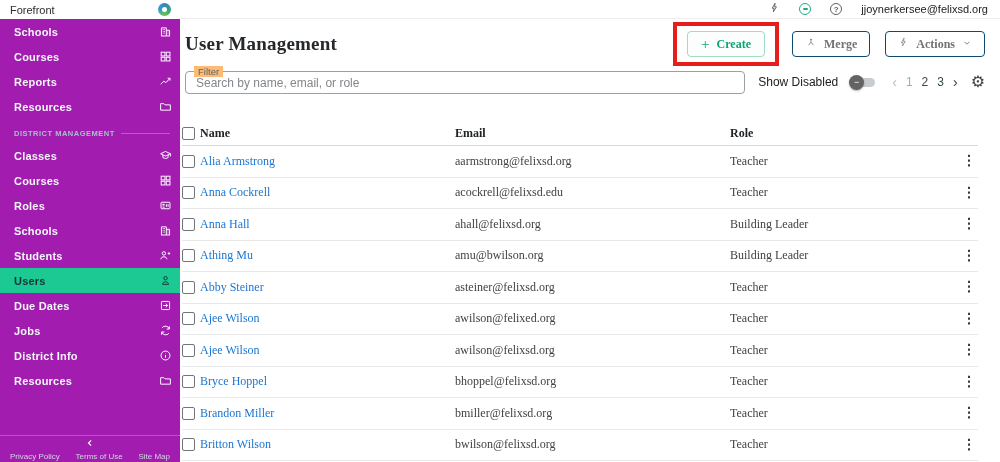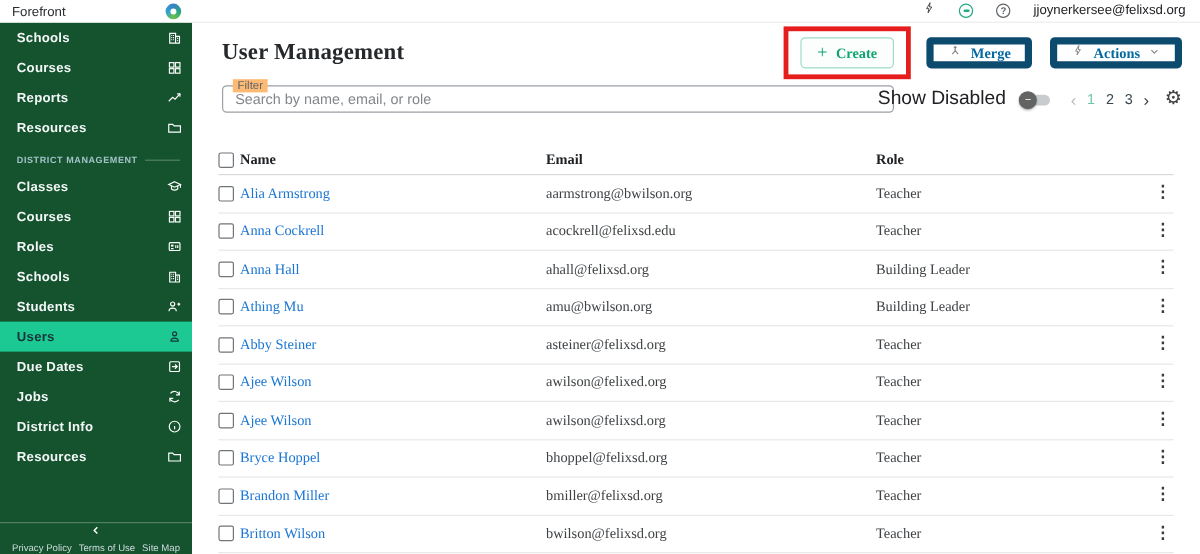--- a/index.html
+++ b/index.html
@@ -1,21 +1,21 @@
 <!DOCTYPE html>
 <html><head>
 <meta charset="utf-8">
 <style>
   * { margin:0; padding:0; box-sizing:border-box; }
   html,body { width:1000px; height:462px; overflow:hidden; background:#fff;
               font-family:"Liberation Sans", sans-serif; }
   body { position:relative; }
 
   
-  .sidebar { position:absolute; left:0; top:0; width:160px; height:462px; background:#14532d; z-index:2; }
+  .sidebar { position:absolute; left:0; top:0; width:180px; height:462px; background:#a21caf; z-index:2; }
   .brand { height:19px; background:#fff; display:flex; align-items:center; justify-content:space-between; padding:0 9px 0 10px; }
   .brand-name { font-size:11px; color:#2b2e31; }
   .brand-logo { width:13px; height:13px; border-radius:50%;
     background:conic-gradient(#3b82c4,#27a68a,#6cc04a,#2e9fd6,#3b82c4); position:relative; }
   .brand-logo::after { content:""; position:absolute; left:4px; top:4px; width:5px; height:5px; border-radius:50%; background:#fff; }
 
   .nav-item { height:25px; display:flex; align-items:center; justify-content:space-between; padding:0 8px 0 14px; cursor:pointer; }
   .nav-item .lbl { font-size:11px; font-weight:bold; color:#f3f7f8; letter-spacing:.2px; }
   .nav-item svg { display:block; }
   .nav-item.active { background:#1dc993; }
@@ -44,32 +44,32 @@
   .v-divider { position:absolute; left:163px; top:19px; bottom:0; width:1px; background:#e7eaec; z-index:0; }
 
   .page-header { display:flex; align-items:center; height:44px; padding:6px 15px 0 25px;font-family:Liberation Serif, serif; }
   .page-title { font-size:19px; font-weight:bold; color:#26292c; letter-spacing:.2px; }
   .spacer { flex:1; }
 
   .red-annotation { border:4px solid #e51d1d; padding:5px 10px; margin-right:13px; }
   .btn { display:flex; align-items:center; gap:7px; height:26px; border-radius:4px; font-size:12px; cursor:pointer; background:#fff; }
   .btn-create { border:1px solid #9edcc3; color:#0ea56e; font-weight:bold; padding:0 13px; background:#fcfefd; }
   .btn-create .plus { font-size:15px; font-weight:normal; line-height:1; }
-  .btn-outline { border:6px solid #0c4a6e; color:#0369a1; font-weight:bold; padding:0 12px; }
+  .btn-outline { border:1px solid #0c4a6e; color:#737373; font-weight:bold; padding:0 12px; }
   .btn-merge { margin-right:15px; }
 
   .filter-row { position:relative; margin:8px 15px 0 25px; height:28px; }
   .filter-field { position:relative; width:560px; height:23px; border:1px solid #9aa0a6; border-radius:4px;
                   display:flex; align-items:center; padding:0 10px; background:#fff; }
   .filter-label { position:absolute; top:-6px; left:8px; background:#fdba74; padding:0 4px; font-size:9.5px; color:#5f6368; }
   .filter-input { border:none; outline:none; width:100%; font-size:12px; color:#202124; font-family:"Liberation Sans",sans-serif; background:transparent; }
   .filter-input::placeholder { color:#83878b; }
 
   .filter-controls { position:absolute; right:0; top:3px; display:flex; align-items:center; gap:11px; }
-  .show-disabled-lbl { font-size:16px; color:#202124; }
+  .show-disabled-lbl { font-size:12px; color:#202124; }
   .toggle { position:relative; width:28px; height:15px; cursor:pointer; display:inline-block; }
   .toggle .track { position:absolute; left:3px; top:3px; width:23px; height:9px; border-radius:5px; background:#c9cccf; }
   .toggle .knob { position:absolute; left:0; top:0; width:15px; height:15px; border-radius:50%; background:#636363;
                   display:flex; align-items:center; justify-content:center; box-shadow:0 1px 2px rgba(0,0,0,.3); }
   .toggle .knob span { color:#fff; font-size:9px; line-height:1; }
   .pager { display:flex; align-items:center; gap:9px; margin-left:4px; }
   .pg-chevron { font-size:14px; color:#3c4043; cursor:pointer; line-height:1; }
   .pg-chevron.disabled { color:#b9bcbe; }
   .pg-num { font-size:12px; color:#37474f; cursor:pointer; }
   .pg-num.current { color:#74c5a8; }
@@ -315,21 +315,21 @@
       <span class="cb"></span>
       <span class="col">Name</span>
       <span class="col">Email</span>
       <span class="col">Role</span>
       <span></span>
     </div>
 
     <div class="tgrid trow">
       <span class="cb"></span>
       <a class="name-link">Alia Armstrong</a>
-      <span class="cell">aarmstrong@bwilson.org</span>
+      <span class="cell">aarmstrong@felixsd.org</span>
       <span class="cell">Teacher</span>
       <span class="kebab">⋮</span>
     </div>
     <div class="tgrid trow">
       <span class="cb"></span>
       <a class="name-link">Anna Cockrell</a>
       <span class="cell">acockrell@felixsd.edu</span>
       <span class="cell">Teacher</span>
       <span class="kebab">⋮</span>
     </div>

